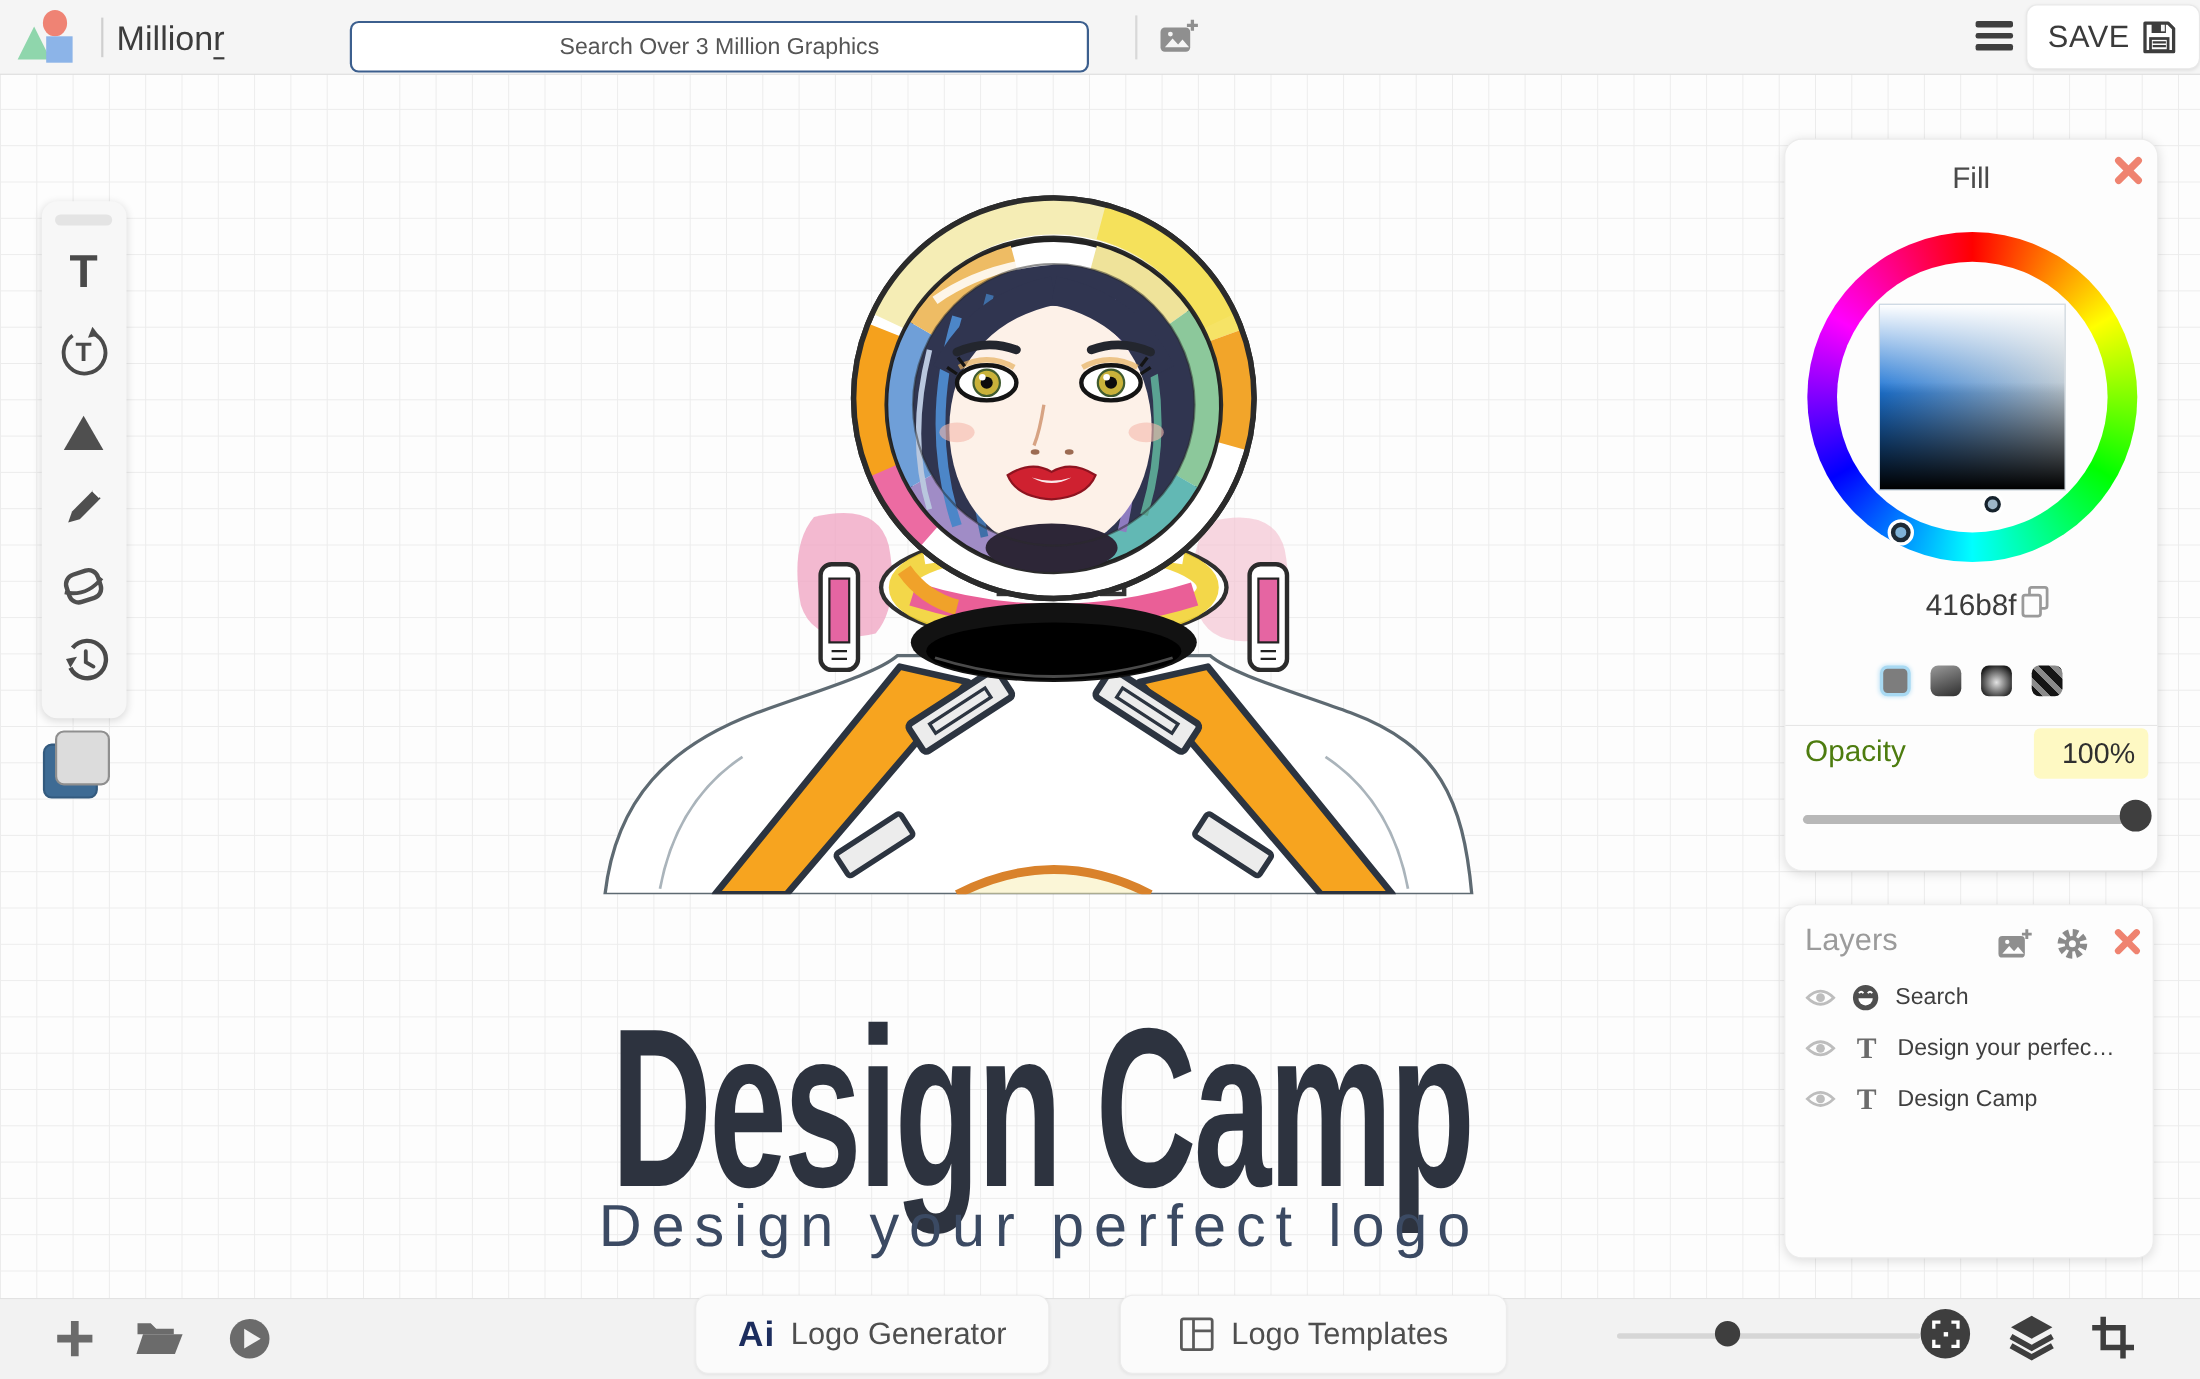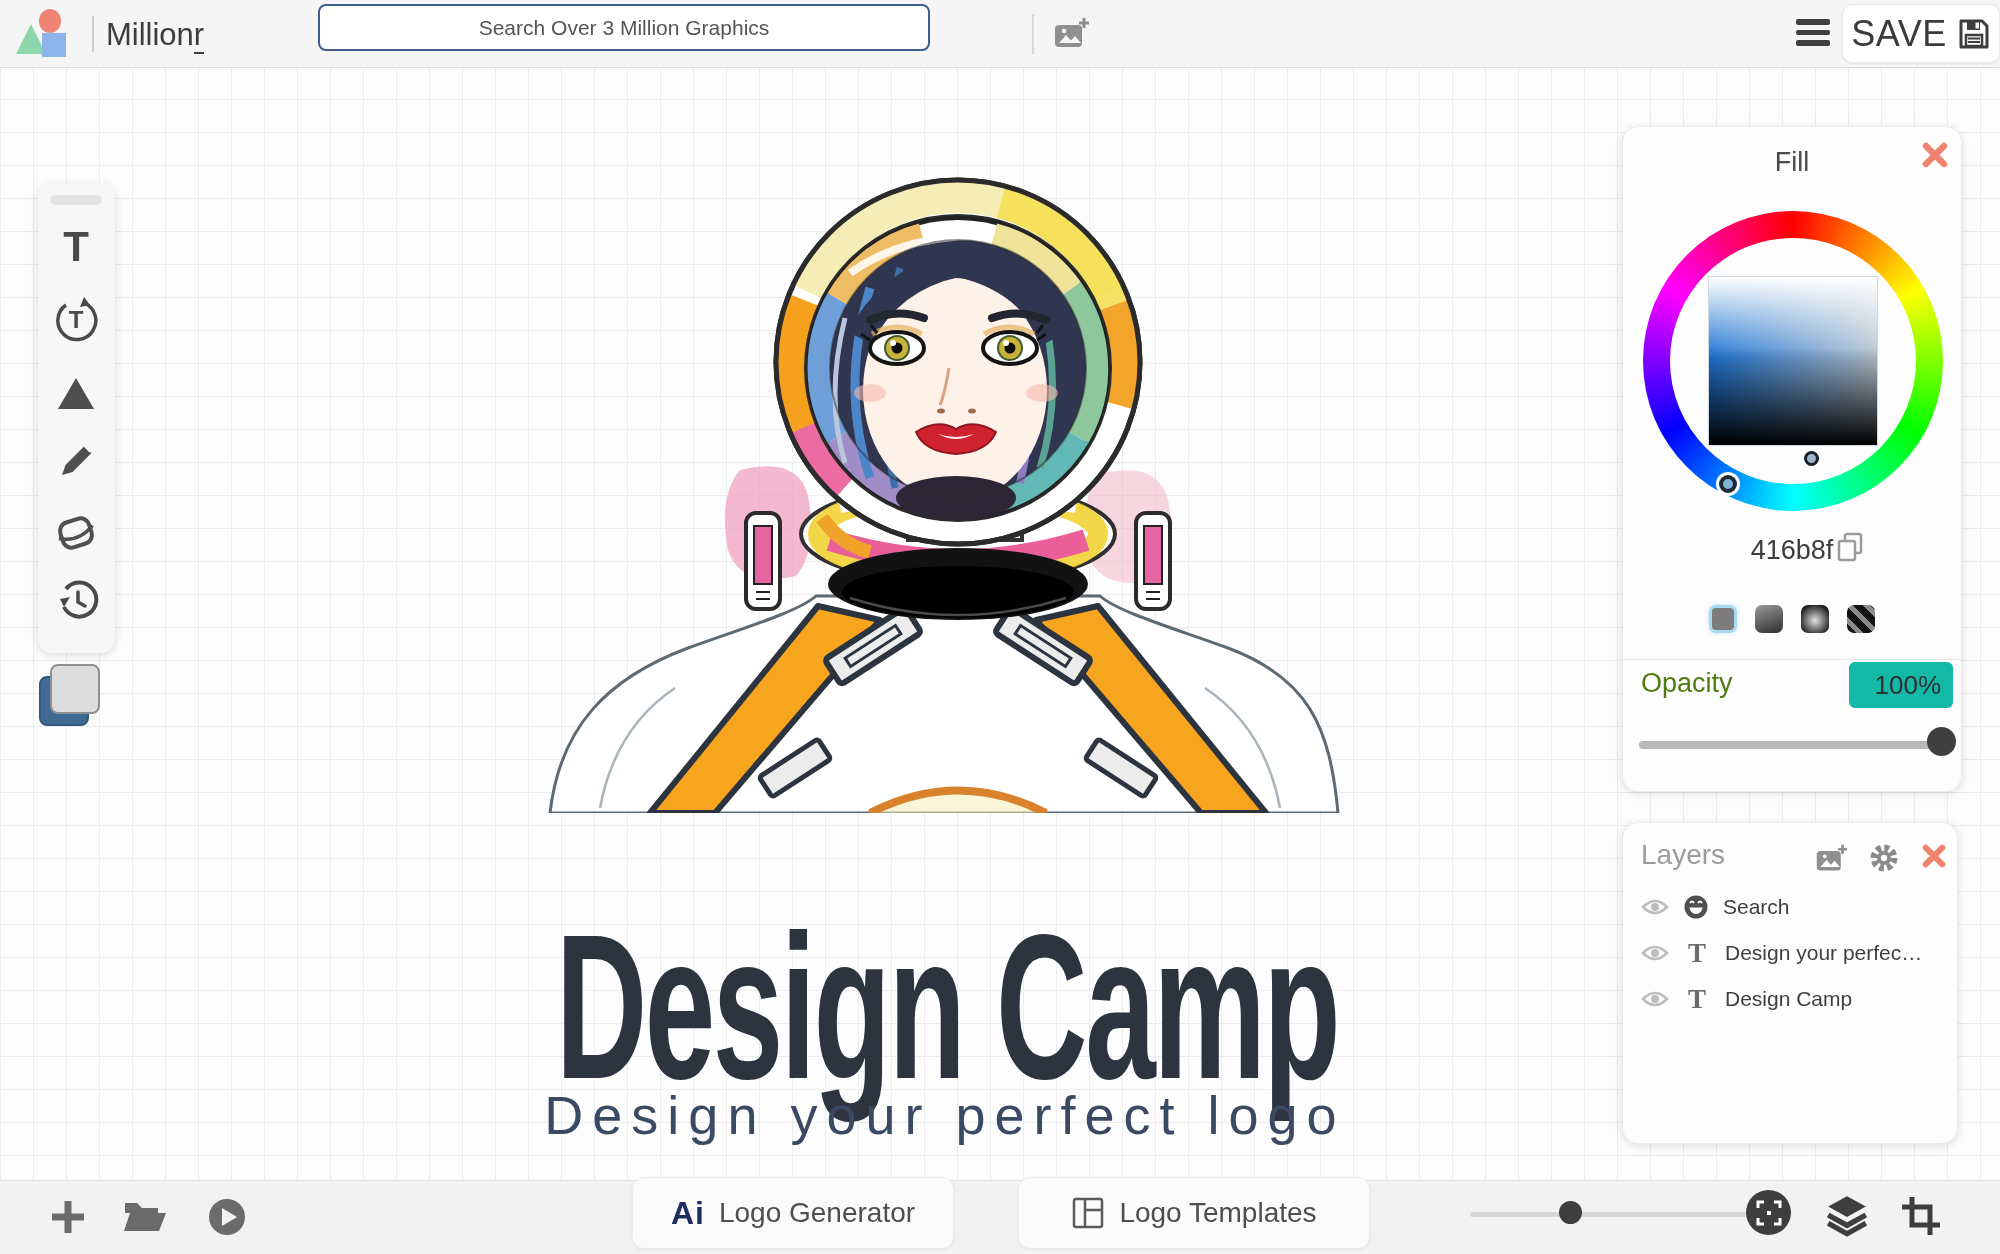--- a/index.html
+++ b/index.html
@@ -7,28 +7,28 @@
   .app{position:relative;width:2000px;height:1254px;overflow:hidden;
     background-color:#fdfdfd;
     background-image:linear-gradient(#ececec 1px,transparent 1px),linear-gradient(90deg,#ececec 1px,transparent 1px);
     background-size:33px 33px;}
   .abs{position:absolute;}
   
   .topbar{position:absolute;left:0;top:0;width:2000px;height:68px;background:#f5f5f5;border-bottom:1px solid #ddd;z-index:30;}
   .brand-text{position:absolute;left:106px;top:17px;font-size:31px;color:#3c3c3c;}
   .brand-text u{text-decoration:none;border-bottom:2.5px solid #3c3c3c;}
   .vdiv{position:absolute;width:2px;background:#cfcfcf;}
-  .search{position:absolute;left:318px;top:4px;width:612px;height:47px;border:2.5px solid #3c5f8e;border-radius:8px;
+  .search{position:absolute;left:318px;top:19px;width:672px;height:47px;border:2.5px solid #3c5f8e;border-radius:8px;
     background:#fff;text-align:center;font-size:21px;color:#4a4a4a;outline:none;}
   .search::placeholder{color:#555;opacity:1;}
   .hamburger{position:absolute;left:1796px;top:19px;width:36px;height:30px;cursor:pointer;}
   .hamburger div{width:34px;height:5.5px;background:#3f3f3f;border-radius:2px;margin-bottom:5px;}
   .save-btn{position:absolute;left:1842px;top:4px;width:158px;height:59px;background:#fff;border:1px solid #e8e8e8;border-radius:10px;
     box-shadow:0 1px 3px rgba(0,0,0,.08);display:flex;align-items:center;justify-content:center;gap:10px;cursor:pointer;}
-  .save-btn span{font-size:36px;color:#3b3b3b;letter-spacing:.5px;}
+  .save-btn span{font-size:28px;color:#3b3b3b;letter-spacing:.5px;}
   
   .toolbox{position:absolute;left:38px;top:183px;width:77px;height:470px;background:#f7f7f7;border-radius:14px;
     box-shadow:0 2px 8px rgba(0,0,0,.14);z-index:20;}
   .pill{position:absolute;left:12px;top:12px;width:52px;height:10px;border-radius:5px;background:#e4e4e4;}
   .tool{position:absolute;left:16px;width:45px;height:45px;cursor:pointer;display:flex;align-items:center;justify-content:center;}
   .color-ind{position:absolute;left:36px;top:660px;width:70px;height:72px;z-index:20;}
   .ci-blue{position:absolute;left:3px;top:16px;width:50px;height:50px;border-radius:8px;background:#3e6b94;border:2px solid #335a7e;}
   .ci-gray{position:absolute;left:14px;top:4px;width:50px;height:50px;border-radius:8px;background:#dcdcdc;border:2.5px solid #8f8f8f;}
   
   .panel{position:absolute;background:#fdfdfd;border:1px solid #ececec;border-radius:16px;box-shadow:0 2px 10px rgba(0,0,0,.13);z-index:25;}
@@ -51,21 +51,21 @@
     background:#9db6c8;box-shadow:0 0 0 3px #fff;cursor:pointer;}
   .hexline{position:absolute;left:0;top:408px;width:100%;text-align:center;font-size:27px;color:#3c3c3c;}
   .copy-ic{position:absolute;left:212px;top:404px;cursor:pointer;}
   .swatch{position:absolute;top:478px;width:28px;height:28px;border-radius:7px;cursor:pointer;}
   .sw1{left:86px;background:#7d7d7d;border:3px solid #a8d9f2;box-shadow:0 0 4px #bfe3f6;}
   .sw2{left:132px;background:linear-gradient(160deg,#9a9a9a,#2e2e2e);}
   .sw3{left:178px;background:radial-gradient(circle at 50% 55%,#e3e3e3 0%,#1e1e1e 78%);}
   .sw4{left:224px;background:repeating-linear-gradient(45deg,#141414 0 7px,#8a8a8a 7px 12px);}
   .op-row{position:absolute;left:0;top:532px;width:100%;border-top:1px solid #e6e6e6;height:52px;}
   .op-label{position:absolute;left:18px;top:8px;font-size:27px;color:#4d7c0f;}
-  .op-box{position:absolute;right:8px;top:2px;width:104px;height:46px;background:#14b8a6;border-radius:6px;
+  .op-box{position:absolute;right:8px;top:2px;width:104px;height:46px;background:#fef9c3;border-radius:6px;
     font-size:26px;color:#2f2f2f;display:flex;align-items:center;justify-content:flex-end;padding-right:12px;}
   .op-track{position:absolute;left:16px;top:614px;width:312px;height:8px;border-radius:4px;background:#b8b8b8;cursor:pointer;}
   .op-thumb{position:absolute;left:304px;top:600px;width:29px;height:29px;border-radius:50%;background:#3f3f3f;cursor:pointer;}
   
   .lyr-title{position:absolute;left:18px;top:16px;font-size:28px;color:#9b9b9b;}
   .lyr-row{position:absolute;left:10px;width:316px;height:40px;display:flex;align-items:center;gap:14px;padding-left:8px;cursor:pointer;border-radius:8px;}
   .lyr-name{font-size:21px;color:#3f3f3f;white-space:nowrap;}
   .lyr-T{font-family:"Liberation Serif",serif;font-size:27px;font-weight:bold;color:#6b6b6b;width:28px;text-align:center;}
   
   .logo-title{position:absolute;left:300px;top:836px;width:1294px;text-align:center;z-index:5;

